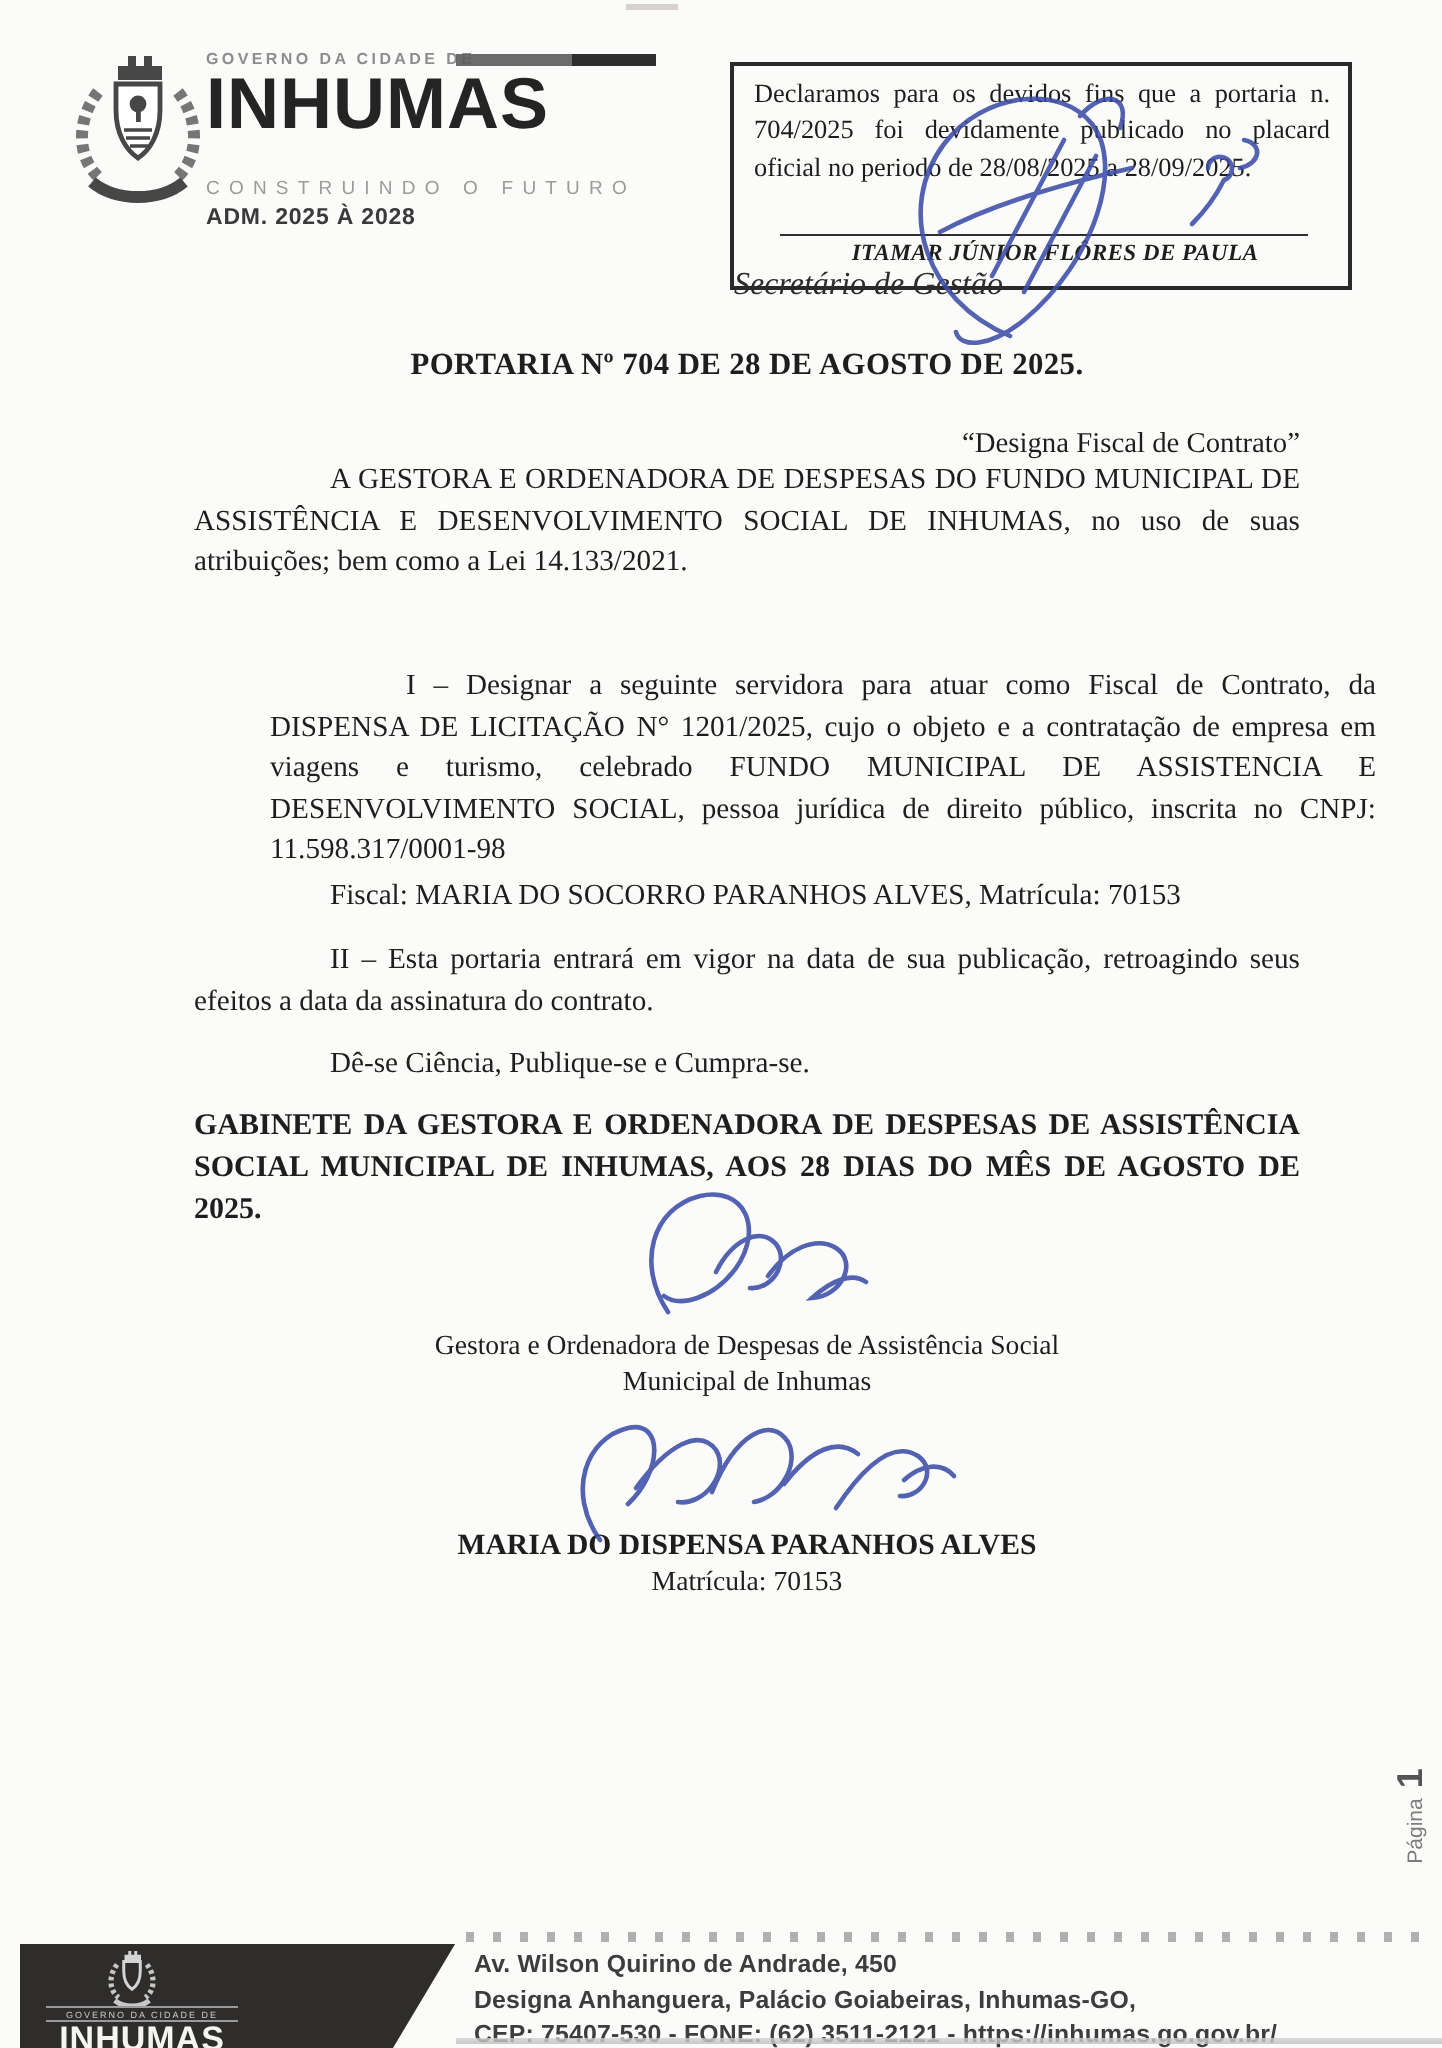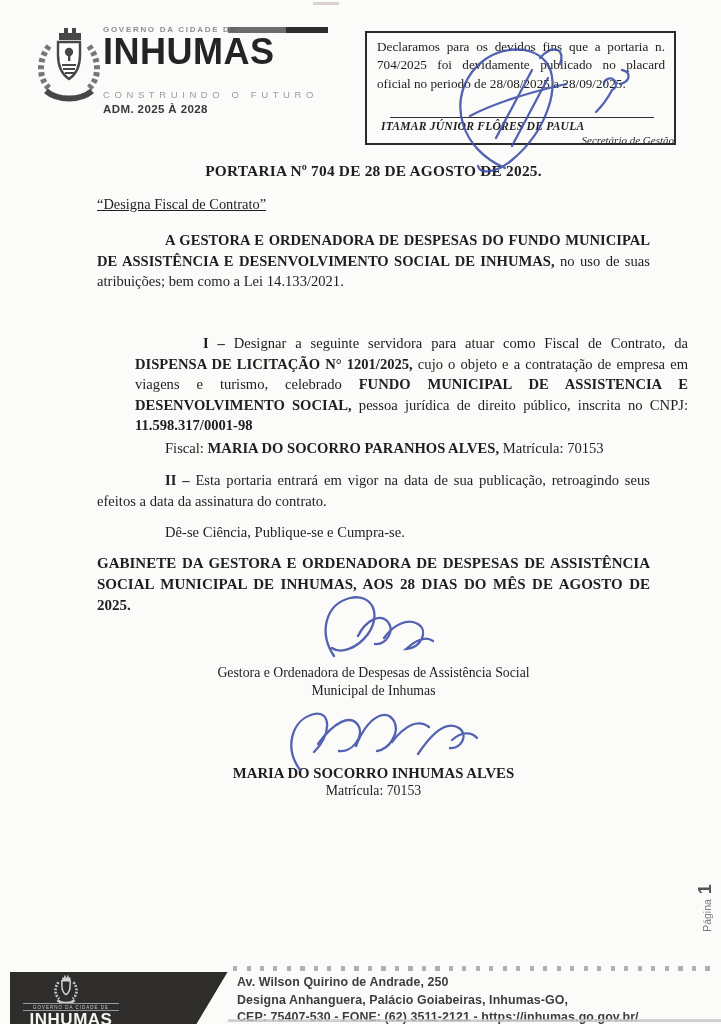--- a/index.html
+++ b/index.html
@@ -1,45 +1,45 @@
 <!DOCTYPE html>
 <html><head>
 <meta charset="utf-8">
 <style>
   html,body{margin:0;padding:0;background:#e8e8e8;}
   .page{
     position:relative; width:721px; height:1024px; margin:0 auto;
     background:#fbfbf9; overflow:hidden;
     font-family:"Liberation Serif", serif; color:#1e1e1e;
   }
-  .b{font-weight:700;}
+  .b{font-weight:400;}
   
   .crest{position:absolute; left:32px; top:24px;}
   .logo-text{position:absolute; left:103px; top:25px; width:240px; font-family:"Liberation Sans",sans-serif;}
   .logo-top{font-size:8px; font-weight:700; letter-spacing:1.7px; color:#8d8d8d;}
   .logo-name{font-size:36px; font-weight:800; color:#242424; letter-spacing:.5px; line-height:.95; margin-top:1px;}
   .logo-slogan{font-size:9.5px; letter-spacing:4.6px; color:#9b9b9b; margin-top:20px; white-space:nowrap;}
   .logo-adm{font-size:11.5px; font-weight:700; color:#3a3a3a; margin-top:3px; letter-spacing:.4px;}
   .scan-streak{position:absolute; left:228px; top:27px; width:100px; height:6px;
     background:linear-gradient(90deg,#5c5c5c 0 58%,#171717 58% 100%); opacity:.9;}
   .scan-speck{position:absolute; left:313px; top:2px; width:26px; height:3px; background:#c9bfbf; opacity:.7;}
   
   .decl-box{position:absolute; left:365px; top:31px; width:311px; height:114px;
     border:2px solid #2a2a2a; box-sizing:border-box;}
   .decl-text{position:absolute; left:10px; right:9px; top:5px; font-size:13.2px; line-height:1.4;
     text-align:justify; color:#1d1d1d;}
   .decl-line{position:absolute; left:23px; right:20px; top:84px; border-top:1.6px solid #2f2f2f;}
-  .decl-name{position:absolute; left:0; right:0; top:87px; text-align:left;
+  .decl-name{position:absolute; left:0; right:0; top:87px; text-align:center;
     font-weight:700; font-style:italic; font-size:11.6px; letter-spacing:.2px;padding-left:14px;}
-  .decl-role{position:absolute; left:0; right:0; top:101px; text-align:right;
-    font-style:italic; font-size:11px; color:#2c2c2c;}
+  .decl-role{position:absolute; left:0; right:0; top:101px; text-align:left;
+    font-style:italic; font-size:16px; color:#2c2c2c;}
   
   .doc{position:absolute; left:97px; width:553px; font-size:14.6px; line-height:20.5px;}
-  .doc-title{top:161px; text-align:center; font-weight:700; font-size:15.4px; letter-spacing:.2px;}
-  .doc-subtitle{top:194px; font-size:14.4px;text-decoration:underline;}
+  .doc-title{top:173px; text-align:center; font-weight:700; font-size:15.4px; letter-spacing:.2px;}
+  .doc-subtitle{top:212px; text-align:right; font-size:14.4px;}
   .para{text-align:justify; text-indent:68px;}
   .preamble{top:230px;}
   .resolve{top:300px; font-weight:700; font-size:14.8px;}
   .item1{top:333px;margin-left:38px;}
   .fiscal{top:438px;}
   .item2{top:470px;}
   .closing{top:522px;}
   .gabinete{top:553px; font-weight:700; text-indent:0; font-size:15px; line-height:21px;}
   .sigline{text-align:center;}
   .sig1-name{top:643px; font-weight:700; font-size:14.8px;}
@@ -111,21 +111,21 @@
   <div class="doc para preamble"><span class="b">A GESTORA E ORDENADORA DE DESPESAS DO FUNDO MUNICIPAL DE ASSISTÊNCIA E DESENVOLVIMENTO SOCIAL DE INHUMAS,</span><span> no uso de suas atribuições; bem como a Lei 14.133/2021.</span></div>
   <div class="doc para item1"><span class="b">I – </span><span>Designar a seguinte servidora para atuar como Fiscal de Contrato, da </span><span class="b">DISPENSA DE LICITAÇÃO N° 1201/2025,</span><span> cujo o objeto e a contratação de empresa em viagens e turismo, celebrado </span><span class="b">FUNDO MUNICIPAL DE ASSISTENCIA E DESENVOLVIMENTO SOCIAL,</span><span> pessoa jurídica de direito público, inscrita no CNPJ: </span><span class="b">11.598.317/0001-98</span></div>
   <div class="doc para fiscal"><span>Fiscal: </span><span class="b">MARIA DO SOCORRO PARANHOS ALVES,</span><span> Matrícula: 70153</span></div>
   <div class="doc para closing">Dê-se Ciência, Publique-se e Cumpra-se.</div>
   <div class="doc para item2"><span class="b">II – </span><span>Esta portaria entrará em vigor na data de sua publicação, retroagindo seus efeitos a data da assinatura do contrato.</span></div>
   <div class="doc para gabinete">GABINETE DA GESTORA E ORDENADORA DE DESPESAS DE ASSISTÊNCIA SOCIAL MUNICIPAL DE INHUMAS, AOS 28 DIAS DO MÊS DE AGOSTO DE 2025.</div>
 
   <div class="doc sigline sig1-role2">Municipal de Inhumas</div>
   <div class="doc sigline sig1-role1">Gestora e Ordenadora de Despesas de Assistência Social</div>
 
-  <div class="doc sigline sig2-name">MARIA DO SOCORRO INHUMAS ALVES</div>
+  <div class="doc sigline sig2-name">MARIA DO DISPENSA PARANHOS ALVES</div>
   <div class="doc sigline sig2-role1">Matrícula: 70153</div>
 
   <svg class="ink" width="721" height="1024" viewBox="0 0 721 1024">
     <g fill="none" stroke="#3c4da8" stroke-width="2.3" stroke-linecap="round" opacity=".88">
 
       <path d="M505 168 C462 150 448 104 472 72 C492 46 530 42 546 62 C562 82 548 130 512 160 C495 174 480 174 478 166"></path>
       <path d="M532 70 L496 138"></path>
       <path d="M548 78 L512 146"></path>
       <path d="M470 116 C500 100 540 90 566 84"></path>
       <path d="M540 58 C552 44 566 48 560 64"></path>
@@ -158,19 +158,19 @@
         <path d="M57 22 C68 36 68 56 55 66" fill="none" stroke="#c7c7c7" stroke-width="7" stroke-dasharray="5 4"></path>
         <path d="M27 9 h5 V4 h4 v5 h4 V4 h4 v5 h5 v7 H27 z" fill="#d4d4d4"></path>
         <path d="M26 18 h22 v13 c0 12 -5 20 -11 24 c-6 -4 -11 -12 -11 -24 z" fill="none" stroke="#d4d4d4" stroke-width="4"></path>
         <path d="M14 70 C26 80 48 80 60 70" fill="none" stroke="#c7c7c7" stroke-width="7"></path>
       </svg>
     </div>
     <div class="footer-logo-top">GOVERNO DA CIDADE DE</div>
     <div class="footer-logo-name">INHUMAS</div>
   </div>
   <div class="footer-address">
-    <div>Av. Wilson Quirino de Andrade, 250</div>
+    <div>Av. Wilson Quirino de Andrade, 450</div>
     <div>Designa Anhanguera, Palácio Goiabeiras, Inhumas-GO,</div>
     <div>CEP: 75407-530 - FONE: (62) 3511-2121 - https://inhumas.go.gov.br/</div>
   </div>
   <div class="footer-rule"></div>
 
 </div>
 
 </body></html>

